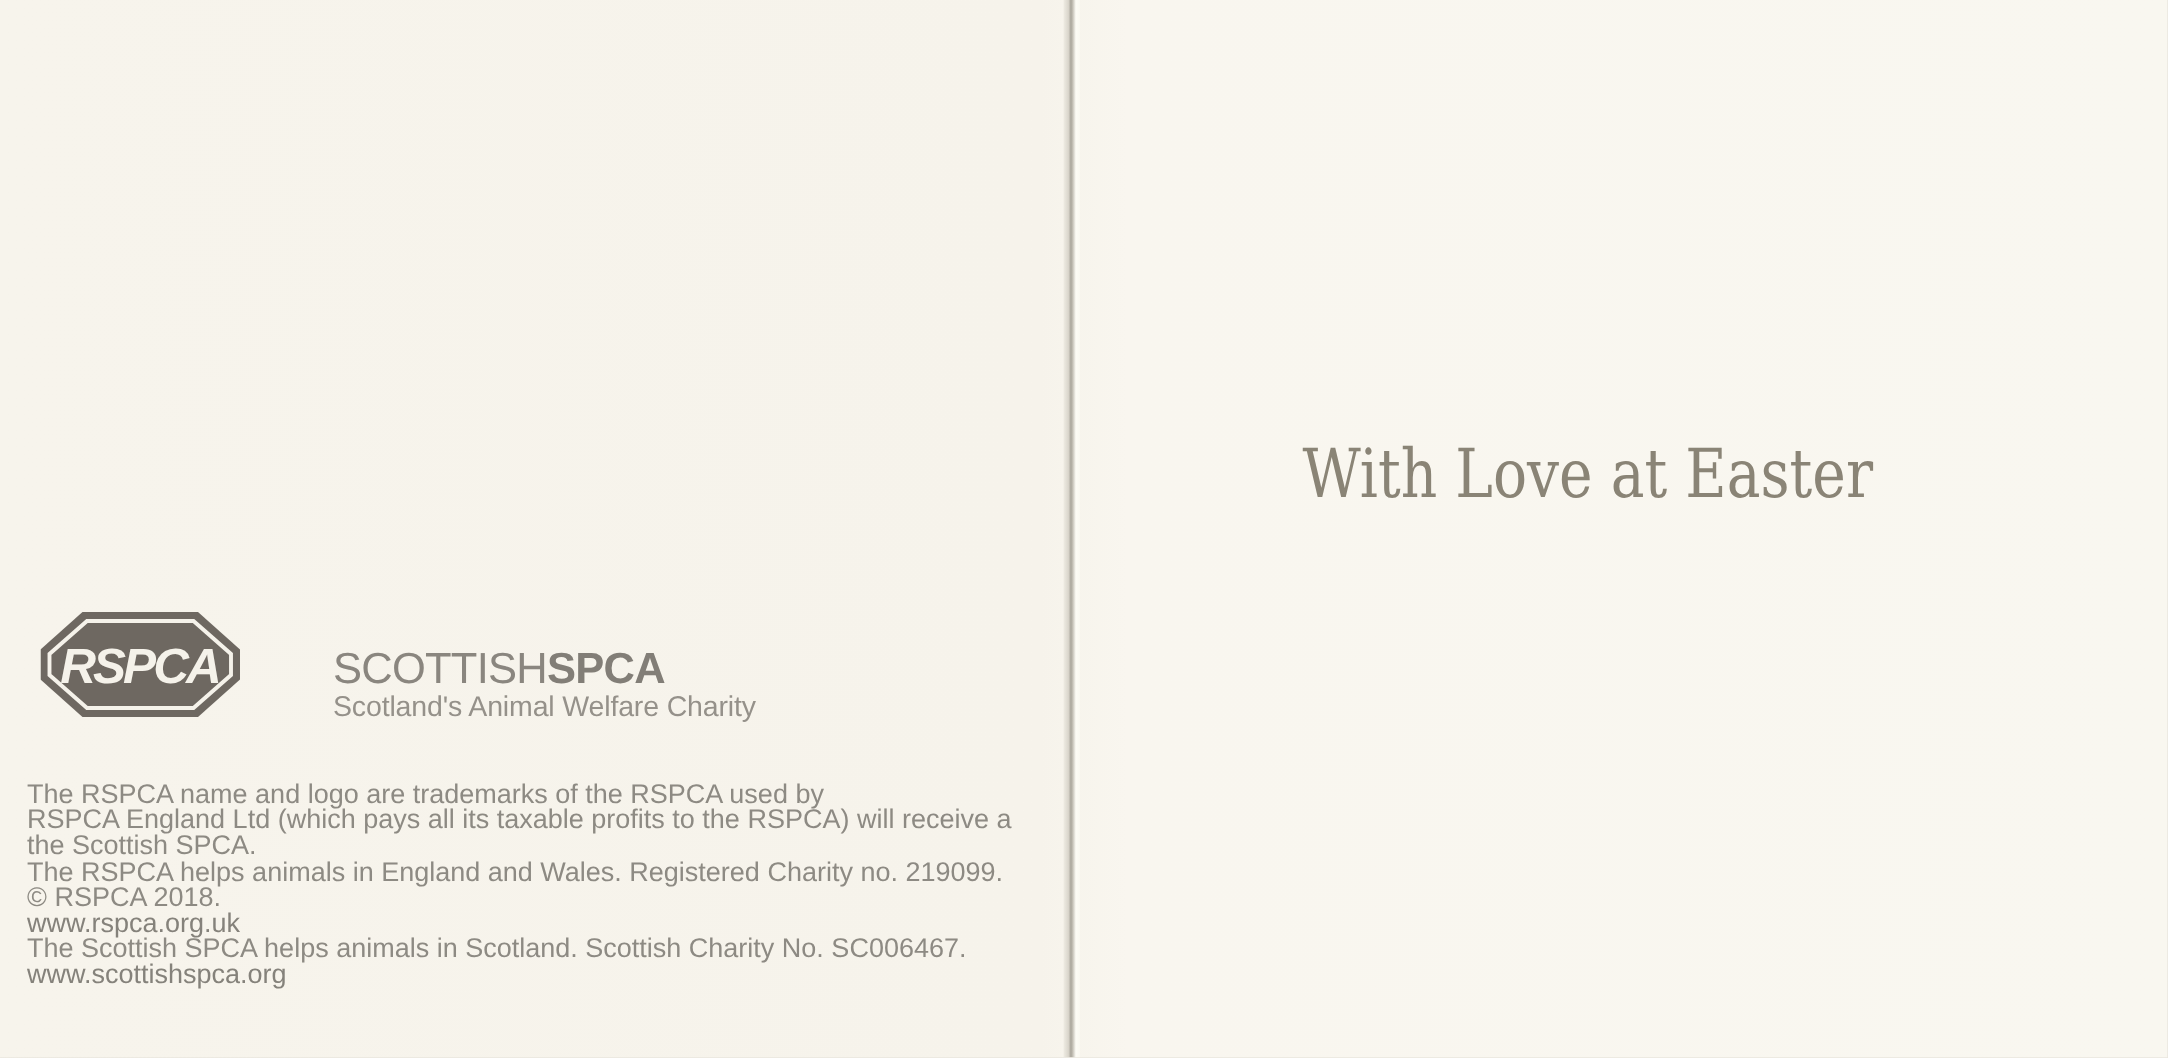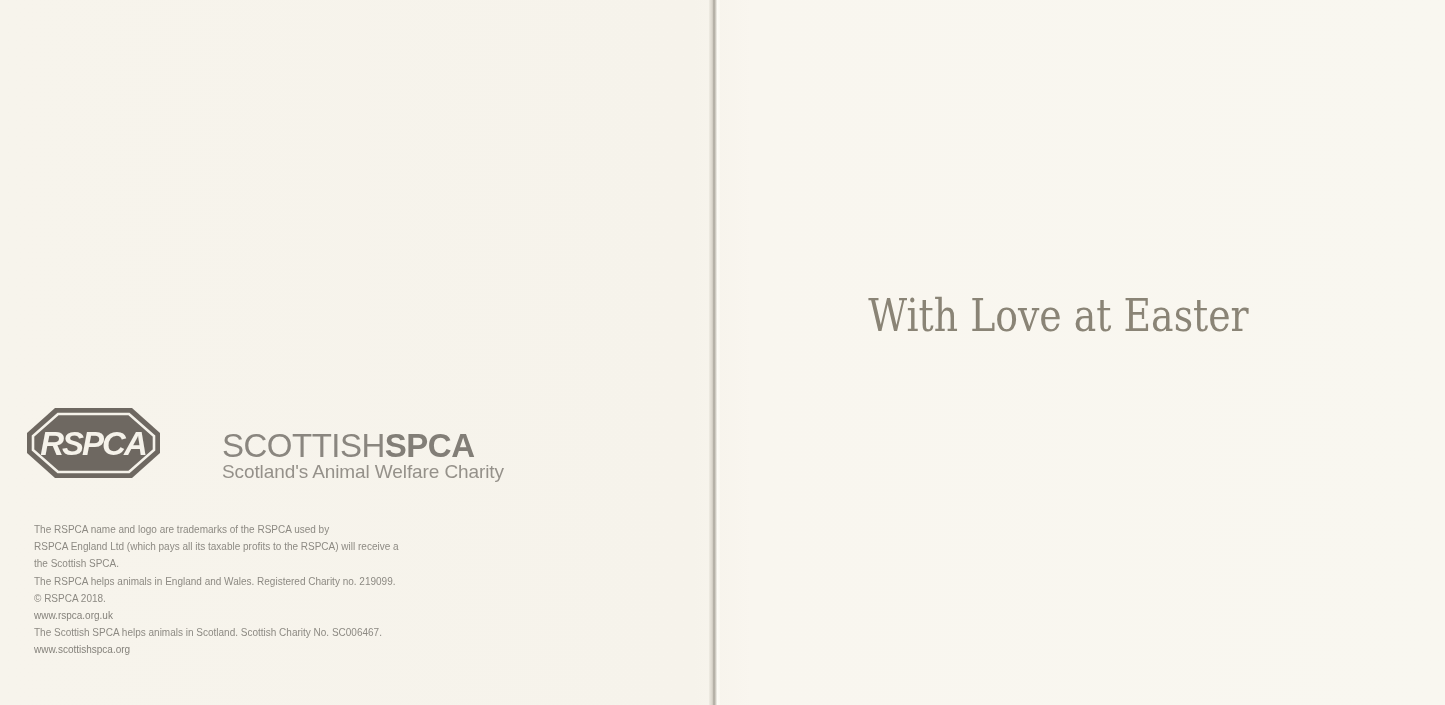--- a/index.html
+++ b/index.html
@@ -27,44 +27,44 @@
     position: absolute;
     left: 27px; top: 408px;
     width: 133px; height: 70px;
   }
 
   .sspca-logo {
     position: absolute;
     left: 222px; top: 431px;
   }
   .sspca-name {
-    font-size: 33px;
+    font-size: 29px;
     letter-spacing: -0.5px;
     color: #8a867f;
     line-height: 30px;
     white-space: nowrap;
   }
   .sspca-name .bold-part {
     font-weight: bold;
     color: #827e77;
   }
   .sspca-tagline {
     font-size: 19px;
     letter-spacing: -0.1px;
     color: #95918a;
     line-height: 18px;
     margin-top: 2px;
     white-space: nowrap;
   }
 
   .legal {
     position: absolute;
-    left: 34px; top: 521px;
+    left: 18px; top: 521px;
     width: 520px;
-    font-size: 10px;
+    font-size: 18px;
     line-height: 17.2px;
     color: #8d8a83;
   }
   .legal-line { white-space: nowrap; }
   .legal-line.bold {
     font-weight: normal;
     color: #85827b;
   }
 
   

